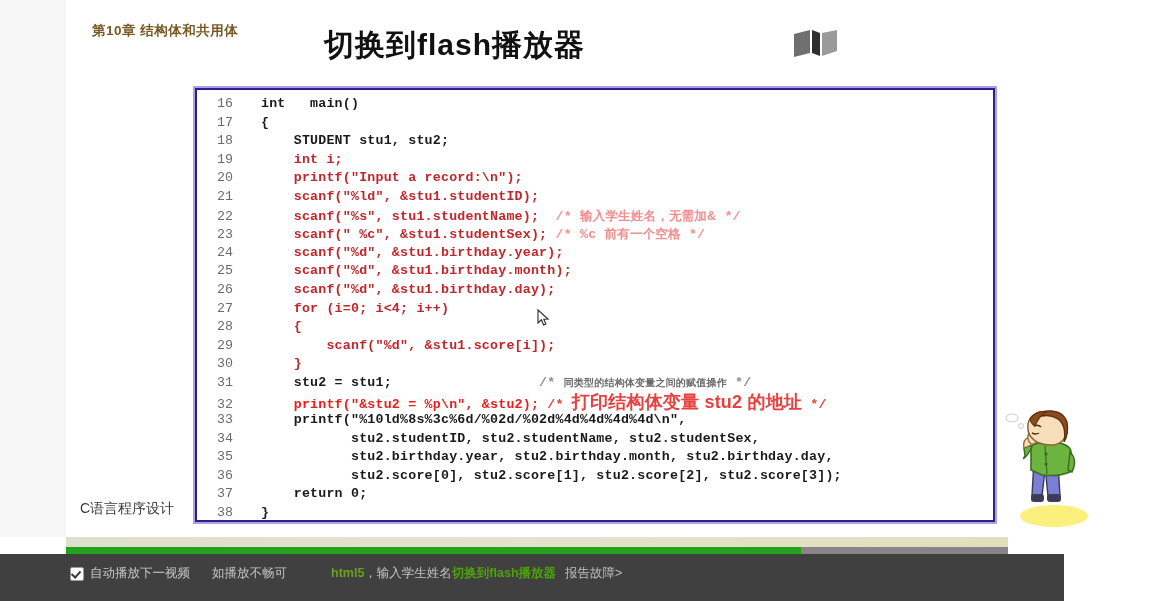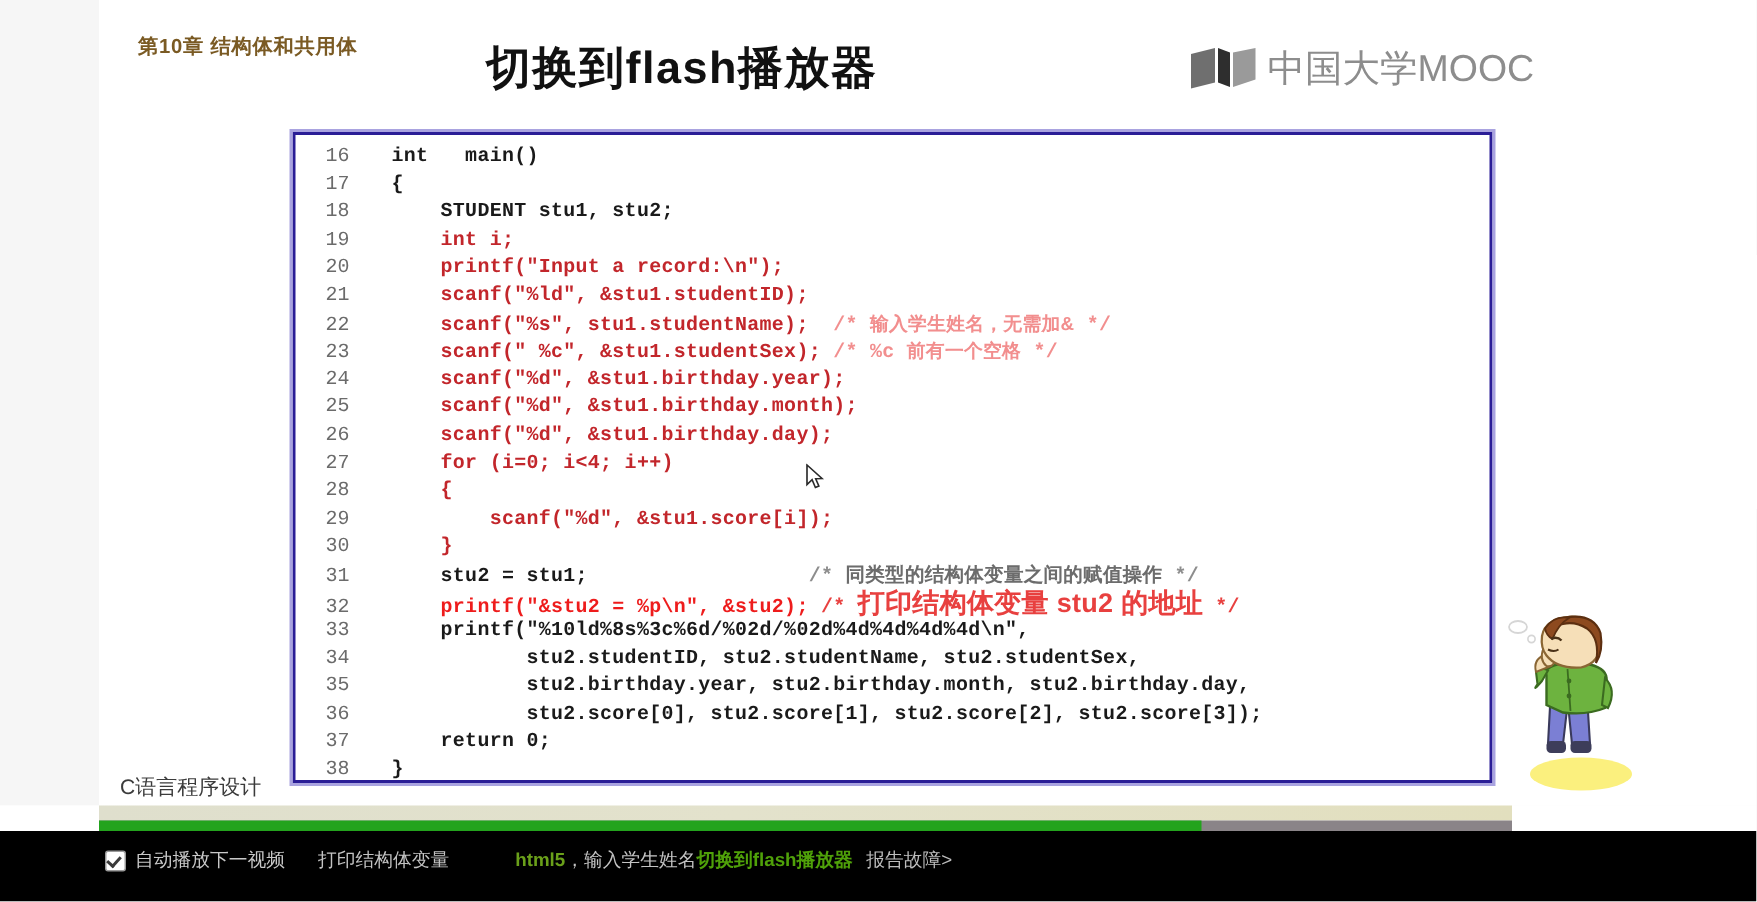--- a/index.html
+++ b/index.html
@@ -54,43 +54,43 @@
     color:#6b6b6b;font-weight:normal;margin-right:12px;
     font-family:"Liberation Mono","DejaVu Sans Mono",monospace;
   }
   .ctext{font-weight:bold;letter-spacing:.2px;}
   .c-dark{color:#1a1a1a;}
   .c-red{color:#c2262b;}
   .c-hot{color:#ee1c1c;}
   .cmt-grey{color:#8d8d8d;}
   .cmt-pink{color:#f28e8e;}
   .cmt-red{color:#e8403f;}
-  .cmt-cn-dark{color:#6c6c6c;font-family:"Liberation Sans","DejaVu Sans",sans-serif;font-size:13px;}
+  .cmt-cn-dark{color:#6c6c6c;font-family:"Liberation Sans","DejaVu Sans",sans-serif;font-size:10px;}
   .cmt-cn-red{color:#e8403f;font-family:"Liberation Sans","DejaVu Sans",sans-serif;font-size:18px;}
   .cmt-cn-pink{color:#f28e8e;font-family:"Liberation Sans","DejaVu Sans",sans-serif;font-size:12.5px;}
   
   #cursor{position:absolute;left:340px;top:219px;width:13px;height:18px;pointer-events:none;}
   
   #cartoon{position:absolute;left:932px;top:404px;width:106px;height:124px;}
   
   #course-name{
-    position:absolute;left:14px;top:516px;
+    position:absolute;left:14px;top:500px;
     font-size:14px;color:#3b3b3b;white-space:nowrap;
   }
   
   #barzone{position:absolute;left:0;top:537px;width:1171px;height:64px;background:#ffffff;}
   #gradient-bar{
     position:absolute;left:66px;top:0px;width:942px;height:10px;
     background:linear-gradient(to right,#dfdfcd 0%,#e3e2cc 45%,#e2dfbe 100%);
   }
   #progress-track{
     position:absolute;left:66px;top:10px;width:942px;height:7px;background:#8a8488;
   }
   #progress-fill{position:absolute;left:0;top:0;height:7px;background:#23a31d;}
-  #controls-row{position:absolute;left:0;top:17px;width:1171px;height:47px;background:#000000;}
+  #controls-row{position:absolute;left:0;top:17px;width:1064px;height:47px;background:#404040;}
   #autoplay{
     position:absolute;left:70px;top:11px;display:flex;align-items:center;gap:6px;
   }
   .cbx{
     width:12px;height:12px;border:1px solid #9a9a9a;border-radius:2px;background:#fff;
     display:inline-block;position:relative;
   }
   .cbx.checked::after{
     content:"";position:absolute;left:2px;top:1px;width:4px;height:7px;
     border:solid #3a3a3a;border-width:0 2px 2px 0;transform:rotate(42deg);
@@ -115,21 +115,20 @@
     <div id="chapter-label">第10章 结构体和共用体</div>
 
     <div id="slide-title">切换到flash播放器</div>
 
     <div id="mooc-logo">
       <svg class="book" viewBox="0 0 45 29">
         <path d="M1 5 L17 1 L17 24 L1 28 Z" fill="#6f6f6f"></path>
         <path d="M19 1 L19 24 L27 27 L27 4 Z" fill="#2e2e2e"></path>
         <path d="M29 4 L29 27 L44 22 L44 1 Z" fill="#9a9a9a"></path>
       </svg>
-      <span class="brand">中国大学MOOC</span>
     </div>
 
     <div id="code-box">
       <div id="code-lines"><div class="cline"><span class="lno">16</span><span><span class="ctext c-dark">int   main()</span></span></div><div class="cline"><span class="lno">17</span><span><span class="ctext c-dark">{</span></span></div><div class="cline"><span class="lno">18</span><span><span class="ctext c-dark">    STUDENT stu1, stu2;</span></span></div><div class="cline"><span class="lno">19</span><span><span class="ctext c-red">    int i;</span></span></div><div class="cline"><span class="lno">20</span><span><span class="ctext c-red">    printf("Input a record:\n");</span></span></div><div class="cline"><span class="lno">21</span><span><span class="ctext c-red">    scanf("%ld", &amp;stu1.studentID);</span></span></div><div class="cline"><span class="lno">22</span><span><span class="ctext c-red">    scanf("%s", stu1.studentName);  </span><span class="ctext cmt-pink">/* </span><span class="ctext cmt-cn-pink">输入学生姓名，无需加&amp;</span><span class="ctext cmt-pink"> */</span></span></div><div class="cline"><span class="lno">23</span><span><span class="ctext c-red">    scanf(" %c", &amp;stu1.studentSex); </span><span class="ctext cmt-pink">/* %c </span><span class="ctext cmt-cn-pink">前有一个空格</span><span class="ctext cmt-pink"> */</span></span></div><div class="cline"><span class="lno">24</span><span><span class="ctext c-red">    scanf("%d", &amp;stu1.birthday.year);</span></span></div><div class="cline"><span class="lno">25</span><span><span class="ctext c-red">    scanf("%d", &amp;stu1.birthday.month);</span></span></div><div class="cline"><span class="lno">26</span><span><span class="ctext c-red">    scanf("%d", &amp;stu1.birthday.day);</span></span></div><div class="cline"><span class="lno">27</span><span><span class="ctext c-red">    for (i=0; i&lt;4; i++)</span></span></div><div class="cline"><span class="lno">28</span><span><span class="ctext c-red">    {</span></span></div><div class="cline"><span class="lno">29</span><span><span class="ctext c-red">        scanf("%d", &amp;stu1.score[i]);</span></span></div><div class="cline"><span class="lno">30</span><span><span class="ctext c-red">    }</span></span></div><div class="cline"><span class="lno">31</span><span><span class="ctext c-dark">    stu2 = stu1;                  </span><span class="ctext cmt-grey">/* </span><span class="ctext cmt-cn-dark">同类型的结构体变量之间的赋值操作</span><span class="ctext cmt-grey"> */</span></span></div><div class="cline"><span class="lno">32</span><span><span class="ctext c-hot">    printf("&amp;stu2 = %p\n", &amp;stu2); </span><span class="ctext cmt-red">/* </span><span class="ctext cmt-cn-red">打印结构体变量 stu2 的地址</span><span class="ctext cmt-red"> */</span></span></div><div class="cline"><span class="lno">33</span><span><span class="ctext c-dark">    printf("%10ld%8s%3c%6d/%02d/%02d%4d%4d%4d%4d\n",</span></span></div><div class="cline"><span class="lno">34</span><span><span class="ctext c-dark">           stu2.studentID, stu2.studentName, stu2.studentSex,</span></span></div><div class="cline"><span class="lno">35</span><span><span class="ctext c-dark">           stu2.birthday.year, stu2.birthday.month, stu2.birthday.day,</span></span></div><div class="cline"><span class="lno">36</span><span><span class="ctext c-dark">           stu2.score[0], stu2.score[1], stu2.score[2], stu2.score[3]);</span></span></div><div class="cline"><span class="lno">37</span><span><span class="ctext c-dark">    return 0;</span></span></div><div class="cline"><span class="lno">38</span><span><span class="ctext c-dark">}</span></span></div></div>
       <svg id="cursor" viewBox="0 0 13 18">
         <path d="M1 1 L1 14 L4.4 10.8 L6.6 16 L8.9 15 L6.8 10.2 L11 10 Z" fill="#ffffff" stroke="#2b2b2b" stroke-width="1.1"></path>
       </svg>
     </div>
 
     <svg id="cartoon" viewBox="0 0 106 124">
@@ -164,18 +163,18 @@
       <div id="progress-fill" style="width: 78%; background: rgb(35, 163, 29);"></div>
     </div>
 
     <div id="controls-row">
       <div id="autoplay">
         <span class="cbx checked"></span>
         <span class="lbl">自动播放下一视频</span>
       </div>
 
       <div id="player-note">
-        <span>打印结构体变量</span><span class="grn">html5</span><span>，输入学生姓名</span><span class="flashlink">切换到flash播放器</span><span class="report">报告故障&gt;</span>
+        <span>如播放不畅可</span><span class="grn">html5</span><span>，输入学生姓名</span><span class="flashlink">切换到flash播放器</span><span class="report">报告故障&gt;</span>
       </div>
     </div>
 
   </div>
 </div>
 
 </body></html>

